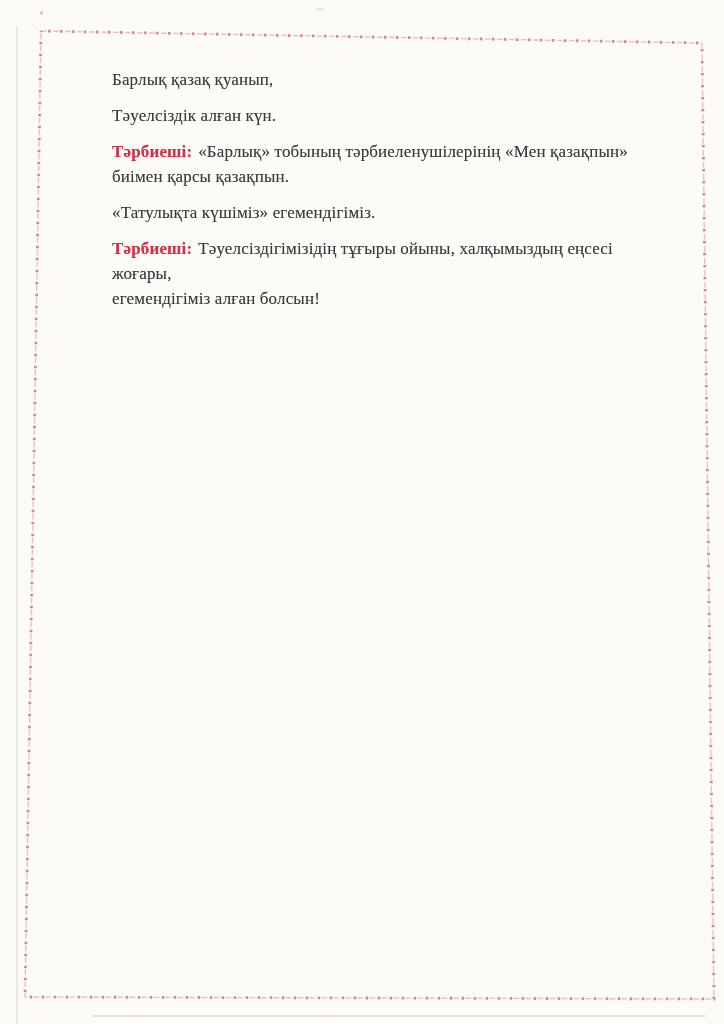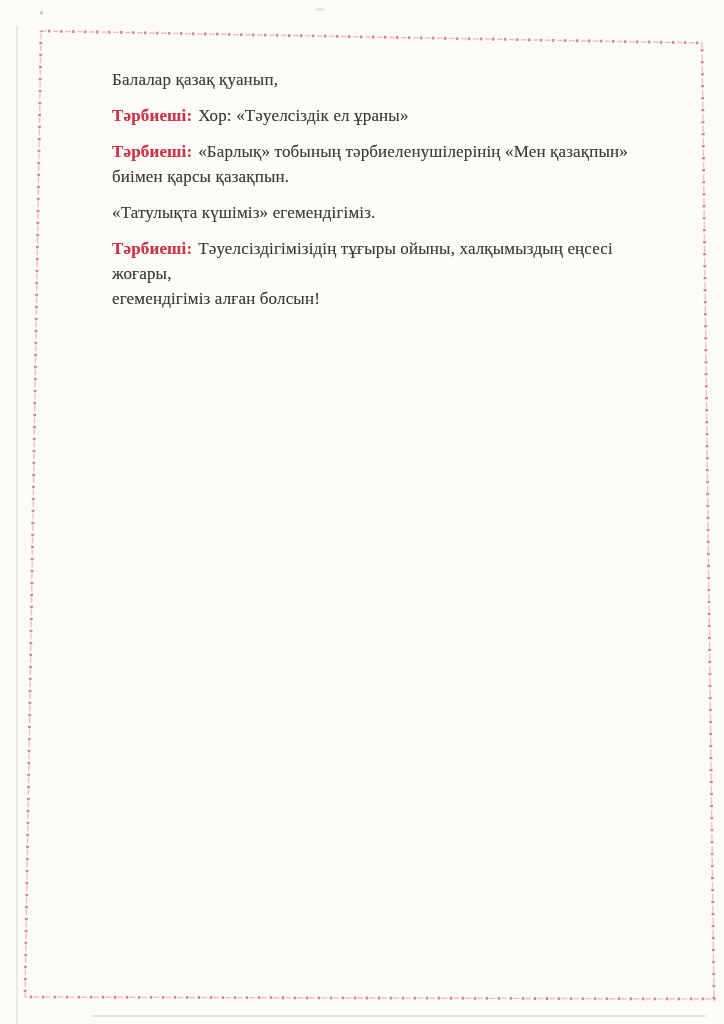--- a/index.html
+++ b/index.html
@@ -105,20 +105,20 @@
     <path class="border-dash" d="M41,31 L702,43 L714,999 L25,997 Z"></path>
     <path class="border-dot" d="M41,31 L702,43 L714,999 L25,997 Z"></path>
   </svg>
 
   <div class="scan-left-edge"></div>
   <div class="scan-bottom-smudge"></div>
   <div class="scan-speck-top"></div>
   <div class="scan-smudge-center"></div>
 
   <div class="content">
-      <p><span>Балалар қазақ қуанып,</span></p>
-      <p><span class="speaker-label">Тәрбиеші:</span><span>Хор: «Тәуелсіздік ел ұраны»</span></p>
+      <p><span>Барлық қазақ қуанып,</span></p>
+      <p><span>Тәуелсіздік алған күн.</span></p>
       <p><span class="speaker-label">Тәрбиеші:</span><span>«Барлық» тобының тәрбиеленушілерінің «Мен қазақпын»</span><br><span>биімен қарсы қазақпын.</span></p>
       <p><span>«Татулықта күшіміз» егемендігіміз.</span></p>
       <p><span class="speaker-label">Тәрбиеші:</span><span>Тәуелсіздігімізідің тұғыры ойыны, халқымыздың еңсесі жоғары,</span><br><span>егемендігіміз алған болсын!</span></p>
     </div>
 
 </main>
 
 </body></html>

